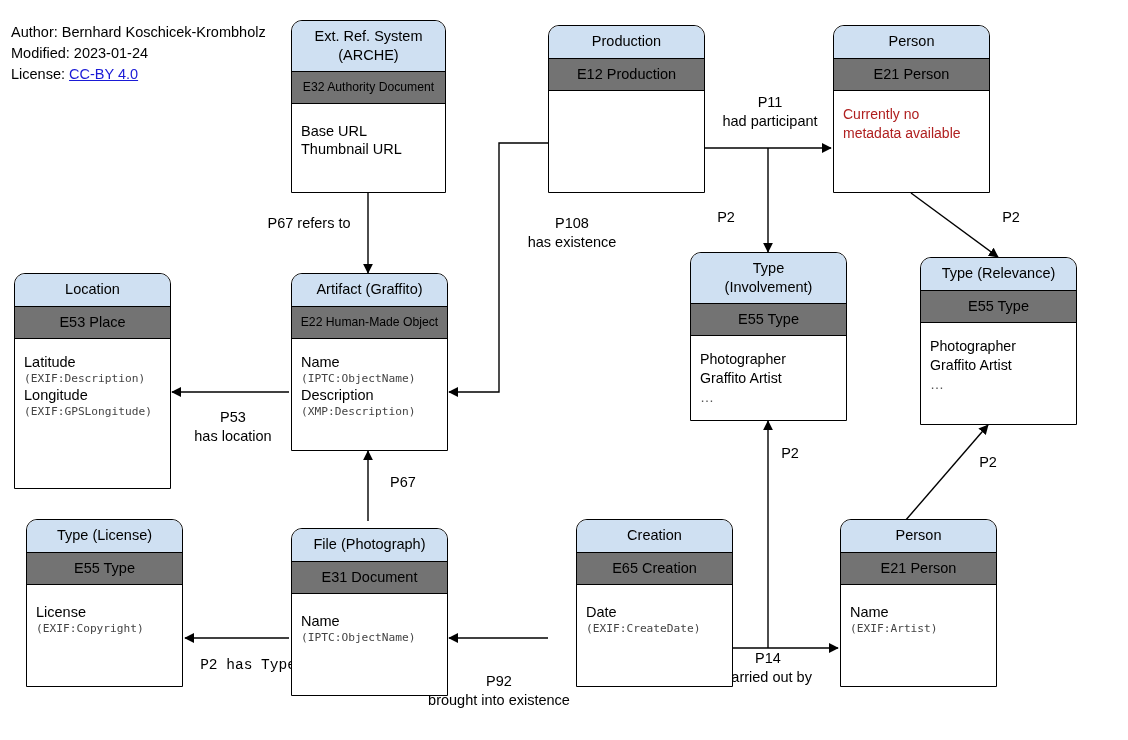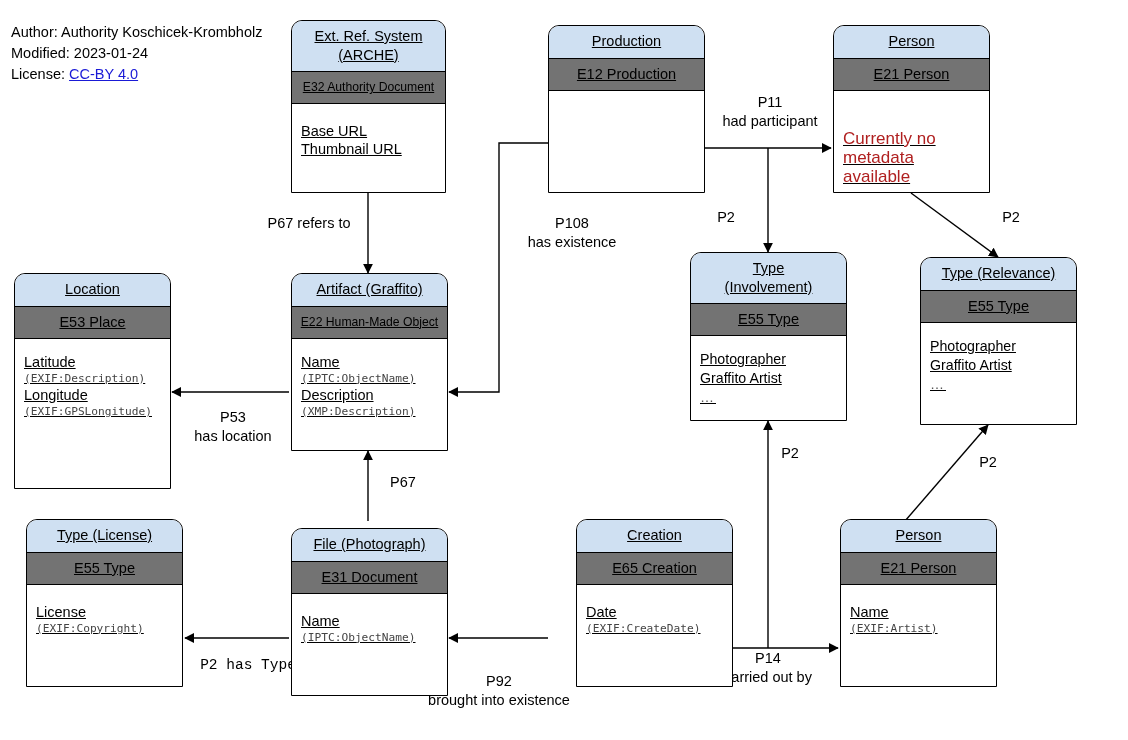--- a/index.html
+++ b/index.html
@@ -41,21 +41,20 @@
     color: #1a1ad6;
     text-decoration: underline;
   }
   .node {
     position: absolute;
     box-sizing: border-box;
     background: #ffffff;
     border: 1.3px solid #000000;
     border-radius: 11px 11px 0 0;
     overflow: hidden;
-    text-decoration: underline;
   }
   .node .hdr {
     background: #cfe0f2;
     border-bottom: 1.3px solid #000000;
     text-align: center;
     font-size: 14.5px;
     line-height: 18.5px;
     padding: 6px 4px 7px;
     white-space: pre-line;
   }
@@ -83,23 +82,22 @@
     font-size: 11.2px;
     line-height: 15px;
     color: #444444;
   }
   .node .body .plain {
     font-size: 14.2px;
     line-height: 19px;
   }
   .node .body .warn {
     color: #b02020;
-    font-size: 17px;
+    font-size: 14px;
     line-height: 19px;
-    margin-top: 24px;
   }
   .node .body .dots {
     letter-spacing: 2px;
     color: #555;
     font-size: 14px;
   }
   .edge-label {
     position: absolute;
     font-size: 14.5px;
     line-height: 19px;
@@ -107,21 +105,21 @@
     white-space: pre-line;
     color: #000;
   }
 </style>
 </head>
 <body>
 
 <div id="canvas">
 
   <div class="meta">
-    <div>Author: Authority Koschicek-Krombholz</div>
+    <div>Author: Bernhard Koschicek-Krombholz</div>
     <div>Modified: 2023-01-24</div>
     <div><span>License: </span><a href="#">CC-BY 4.0</a></div>
   </div>
 
   <svg class="edges" viewBox="0 0 1128 740">
     <defs>
       <marker id="arrow" viewBox="0 0 10 10" refX="9.2" refY="5" markerWidth="7" markerHeight="7" orient="auto-start-reverse">
         <path d="M 0 0 L 10 5 L 0 10 z" fill="#000000"></path>
       </marker>
     </defs>

